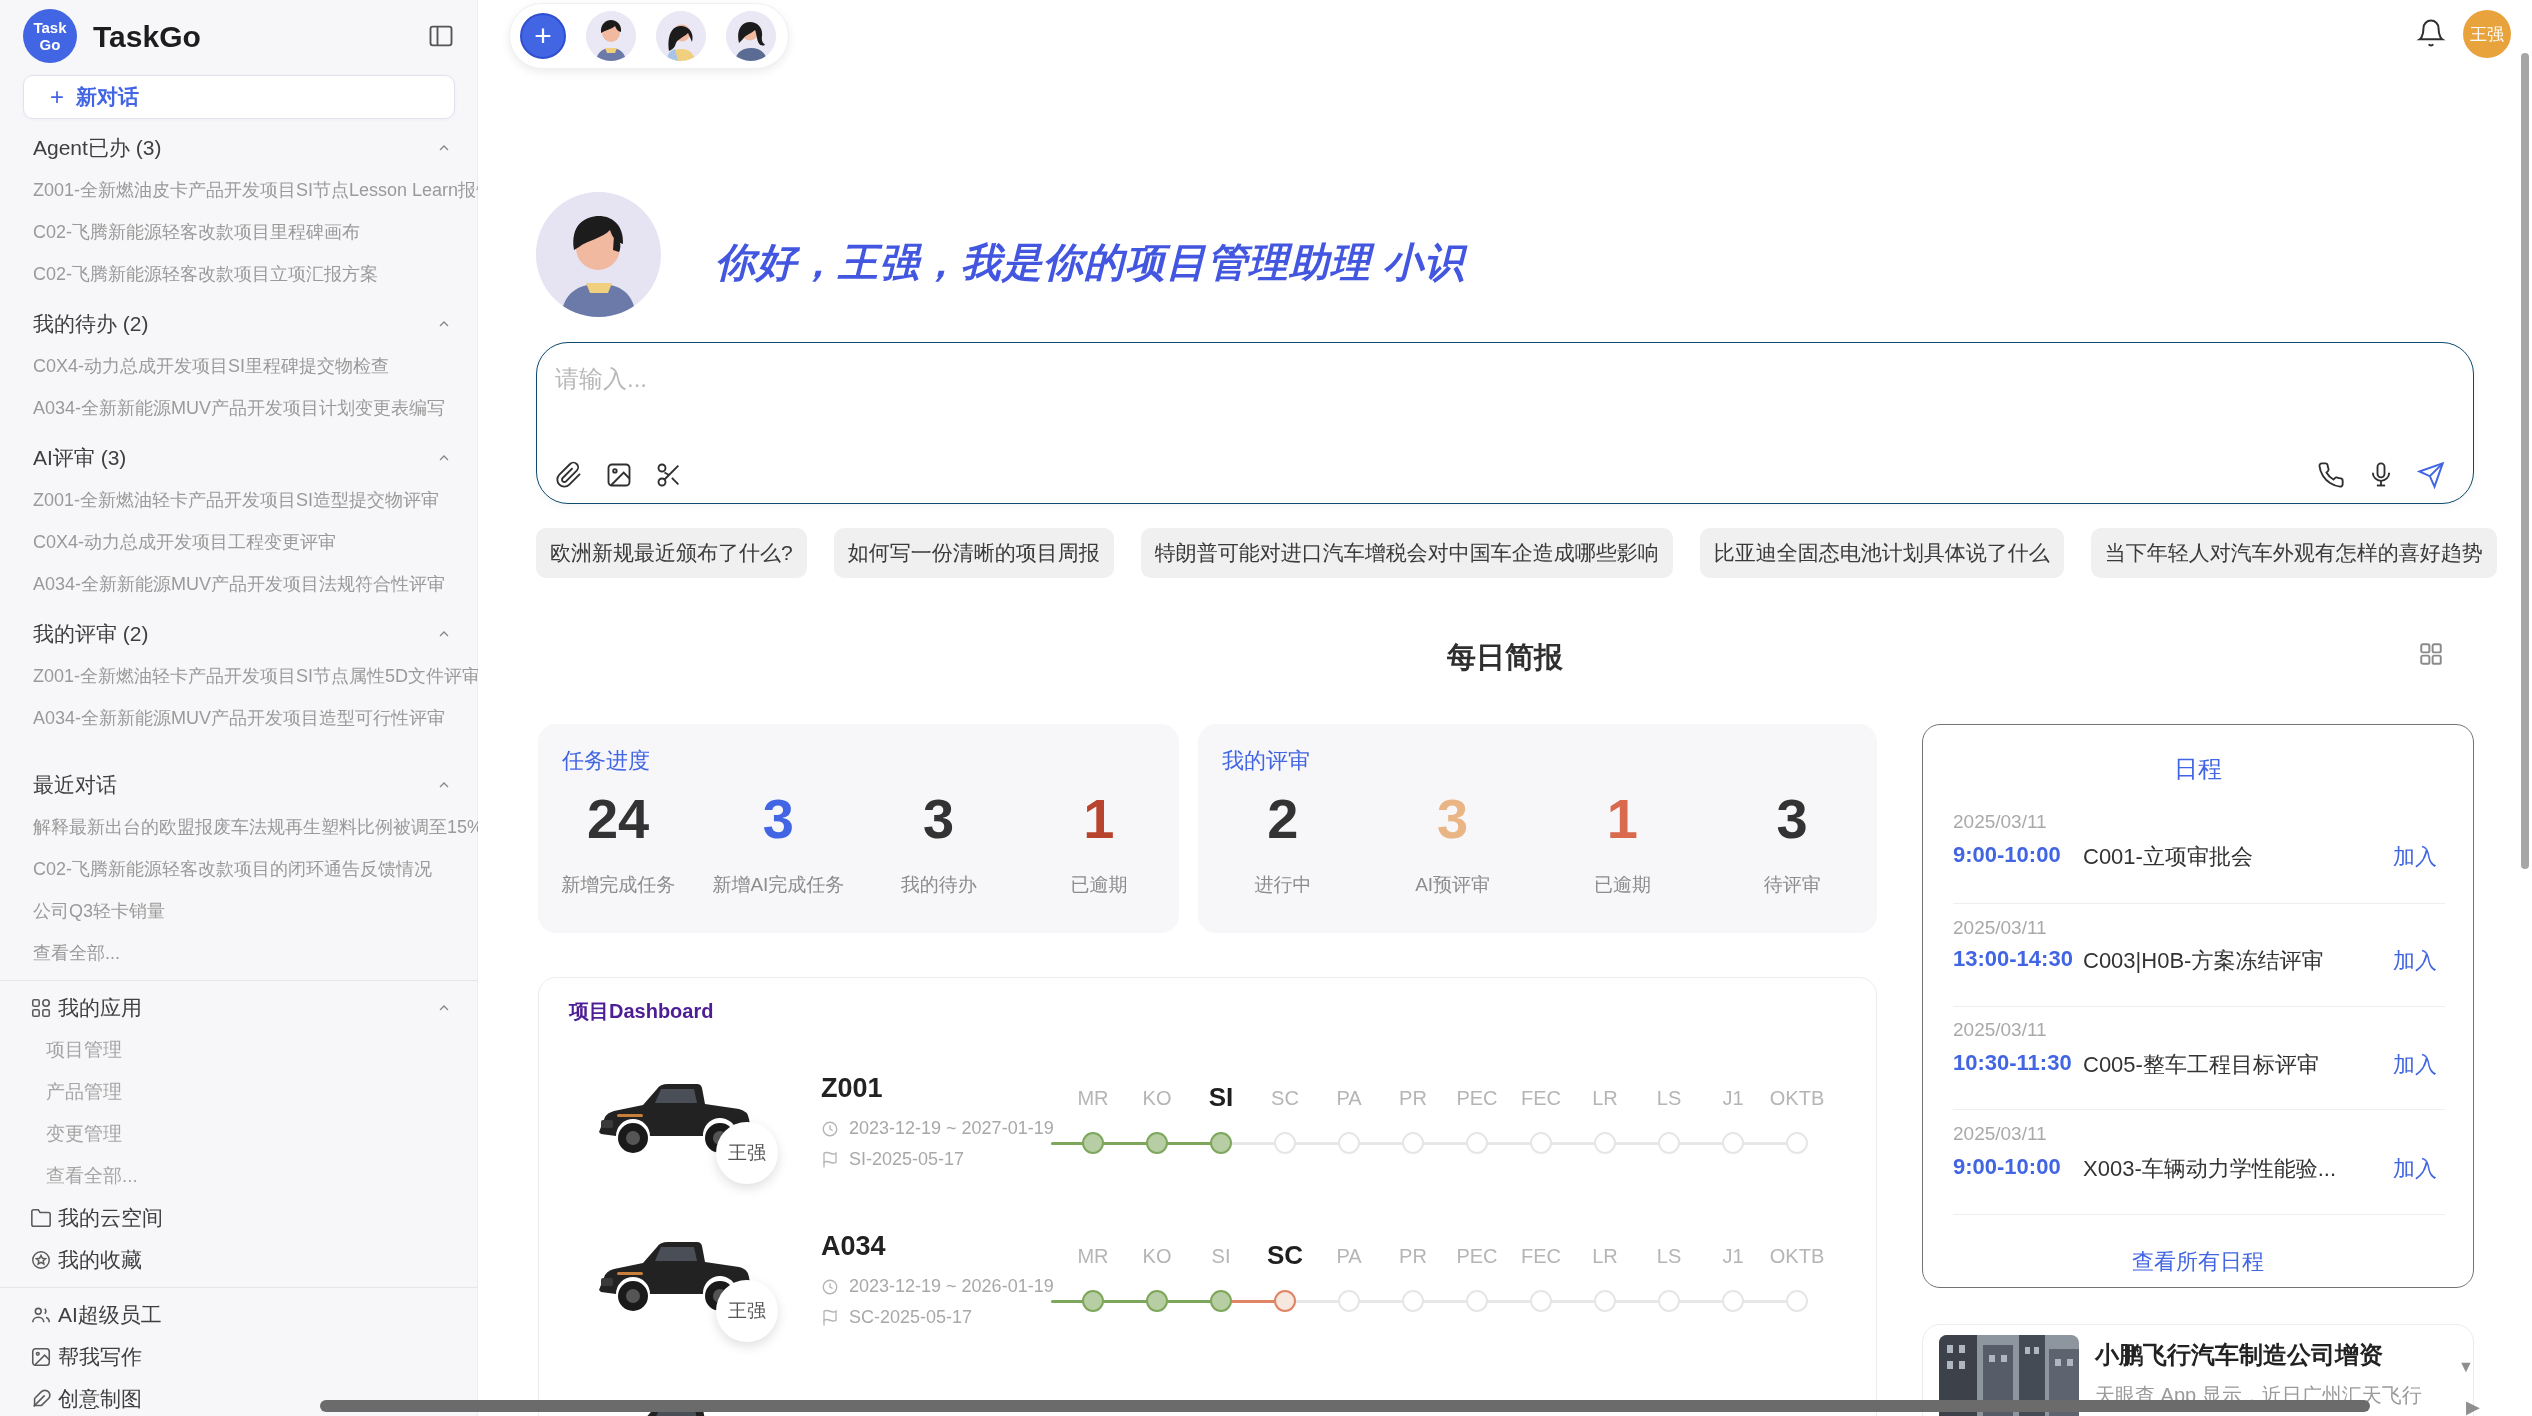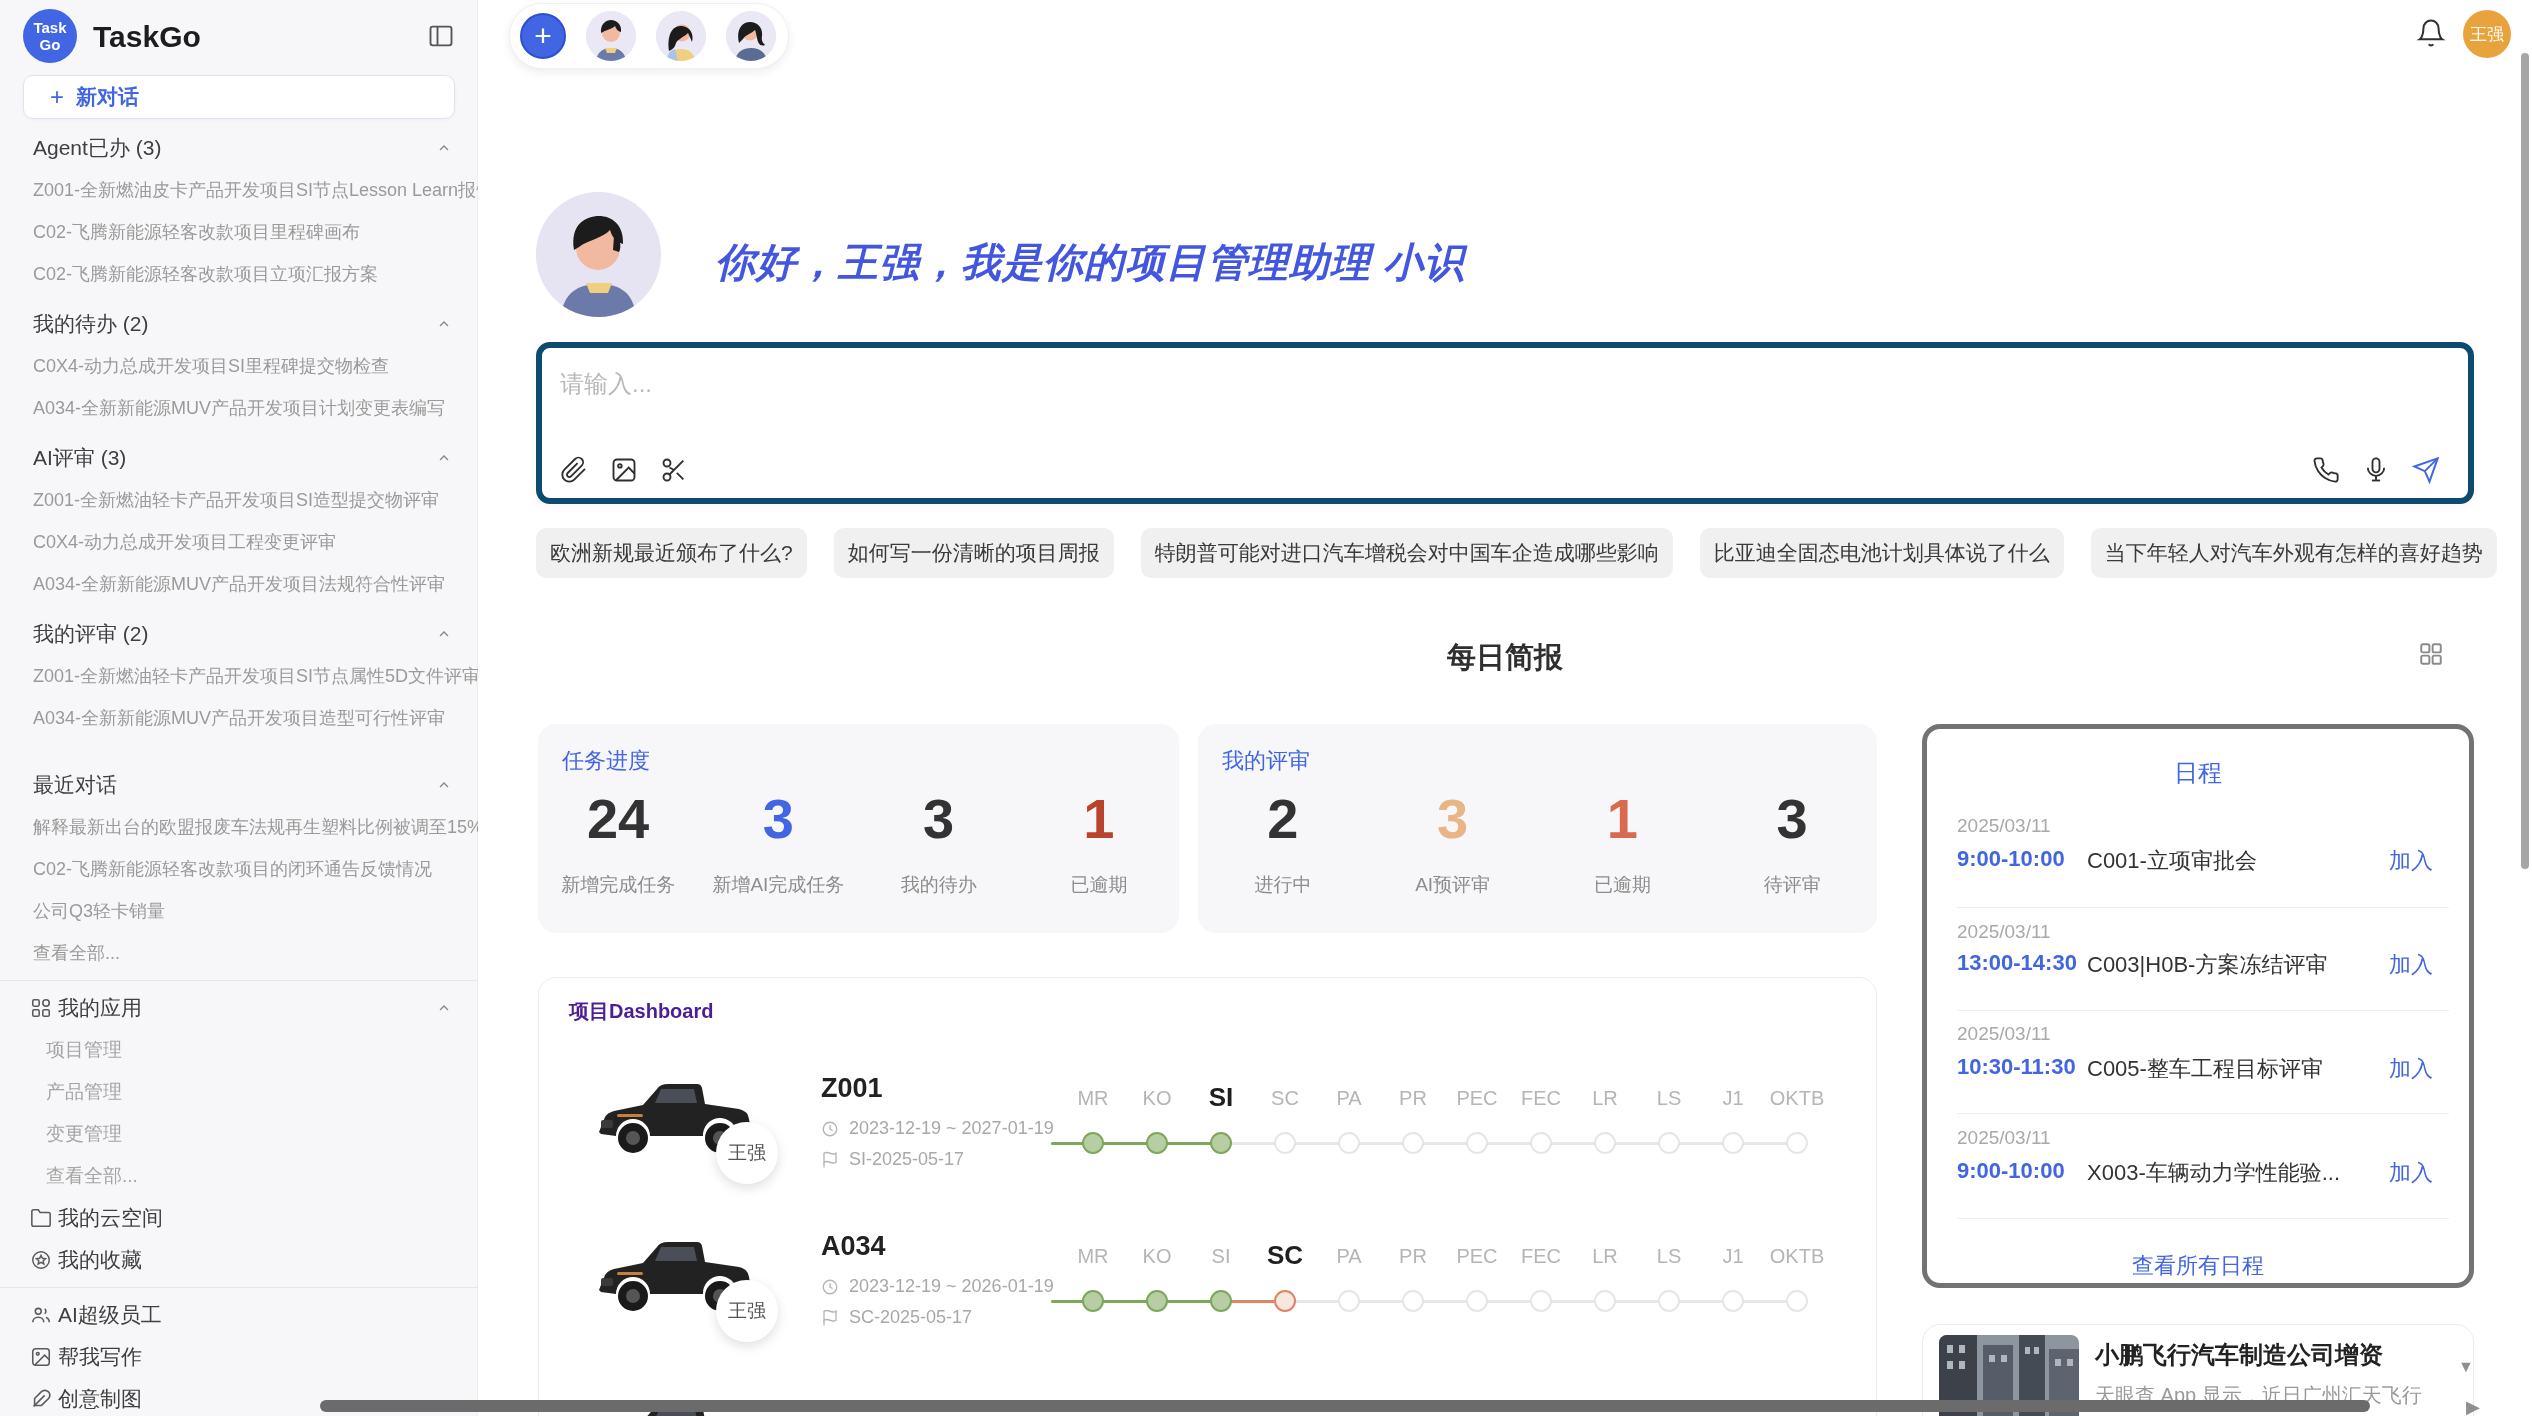--- a/index.html
+++ b/index.html
@@ -45,21 +45,21 @@
     cursor:pointer; }
 
   
   .greet-avatar { position:absolute; left:536px; top:192px; width:125px; height:125px; border-radius:50%;
     overflow:hidden; background:#e6e4f2; }
   .greet-text { position:absolute; left:683px; top:235px; font-size:40px; font-weight:800; font-style:italic;
     color:#4356e0; letter-spacing:1px;margin-left:32px; }
 
   
   .composer { position:absolute; left:536px; top:342px; width:1938px; height:162px; background:#fff;
-    border:6px solid #0c4a6e; border-radius:14px; box-shadow:0 3px 10px rgba(0,0,0,.04); }
+    border:1px solid #0c4a6e; border-radius:32px; box-shadow:0 3px 10px rgba(0,0,0,.04); }
   .composer input { position:absolute; left:18px; top:16px; width:1700px; height:40px; border:none; outline:none;
     font-size:24px; color:#444; font-family:inherit; background:transparent; }
   .composer input::placeholder { color:#b9b9b9; }
   .c-icons-left { position:absolute; left:18px; bottom:14px; display:flex; gap:22px; }
   .c-icons-right { position:absolute; right:28px; bottom:14px; display:flex; gap:22px; }
   .c-ico { width:28px; height:28px; cursor:pointer; }
 
   
   .chips { position:absolute; left:536px; top:528px; width:1938px; display:flex; gap:27px; }
   .chip { height:50px; line-height:50px; padding:0 14px; background:#f0f0f1; border-radius:10px;
@@ -102,21 +102,21 @@
   .ms-label { position:absolute; top:24px; width:64px; text-align:center; font-size:20px; color:#b5b5b5; }
   .ms-label.cur { color:#1f1f1f; font-weight:700; font-size:26px; top:19px; }
   .ms-dot { position:absolute; top:69px; width:22px; height:22px; border-radius:50%; background:#fff;
     border:2px solid #e6e6e6; }
   .ms-dot.done { background:#b7cda4; border-color:#7ea75b; }
   .ms-dot.overdue { background:#f6e7df; border-color:#df8565; }
   .ms-line { position:absolute; top:78.5px; height:3px; border-radius:2px; }
 
   
   .sched-card { position:absolute; left:1922px; top:724px; width:552px; height:564px; background:#fff;
-    border:5px solid #737373; border-radius:18px; }
+    border:1px solid #737373; border-radius:18px; }
   .sched-title { position:absolute; left:0; top:28px; width:100%; text-align:center;
     font-size:24px; color:#4165e3; }
   .ev-date { position:absolute; left:30px; font-size:19px; color:#a9a9a9; }
   .ev-time { position:absolute; left:30px; font-size:22px; color:#4165e3; font-weight:700; }
   .ev-name { position:absolute; left:160px; font-size:22px; color:#333; white-space:nowrap; }
   .ev-join { position:absolute; right:36px; font-size:22px; color:#4165e3; cursor:pointer; }
   .ev-div { position:absolute; left:30px; width:492px; height:1px; background:#eee; }
   .sched-all { position:absolute; left:0; top:522px; width:100%; text-align:center; font-size:22px;
     color:#4165e3; cursor:pointer; }
 

